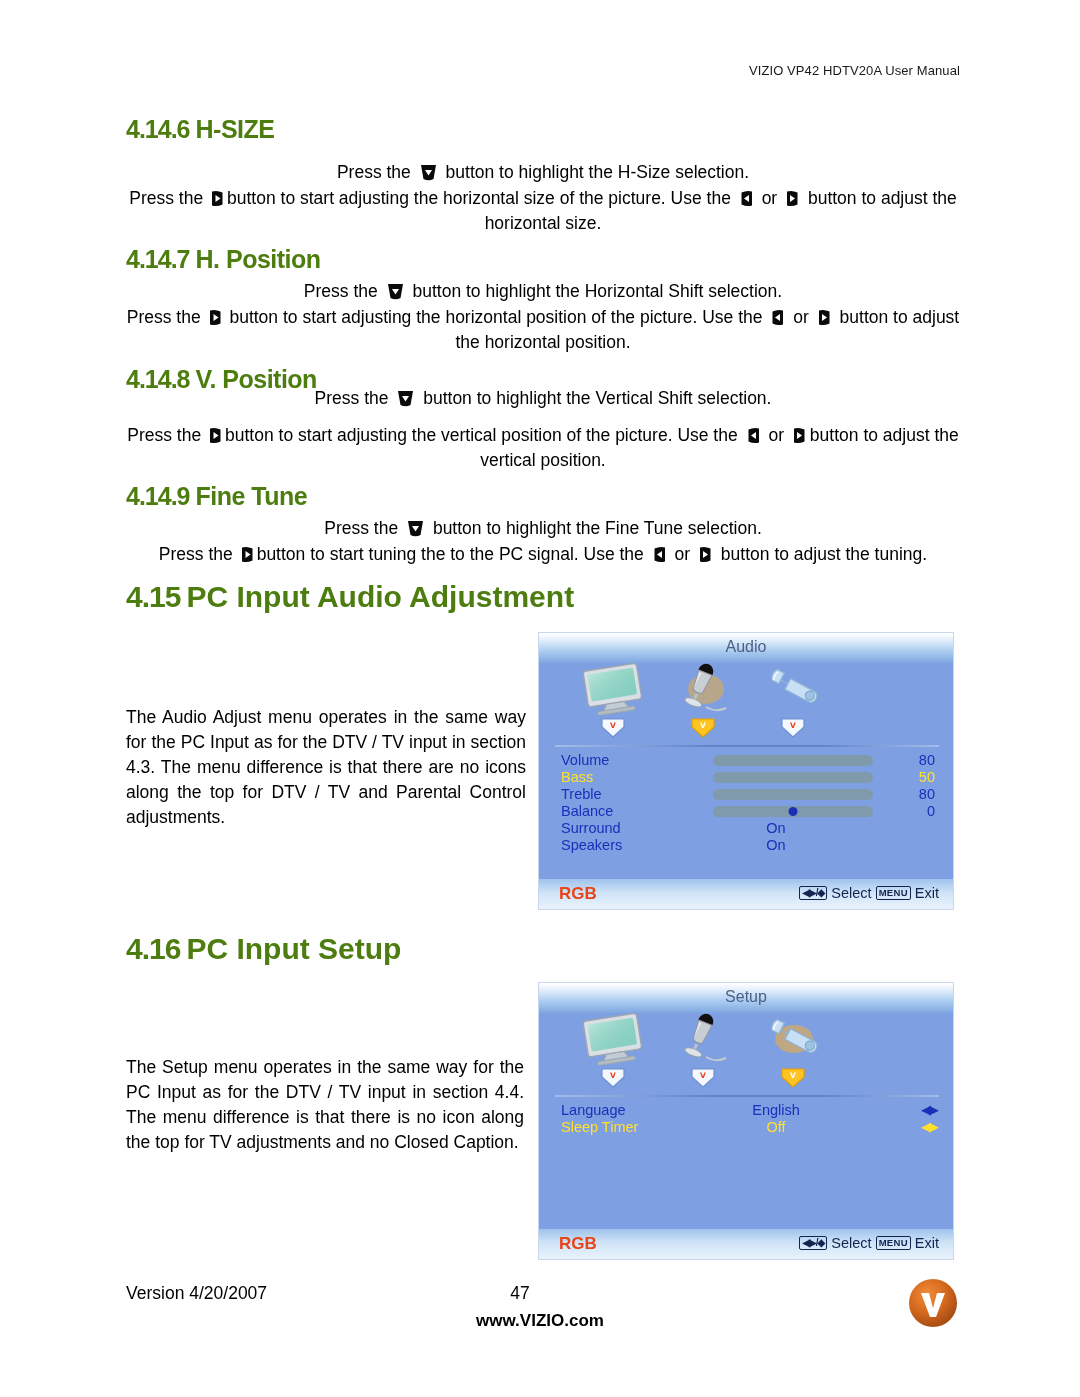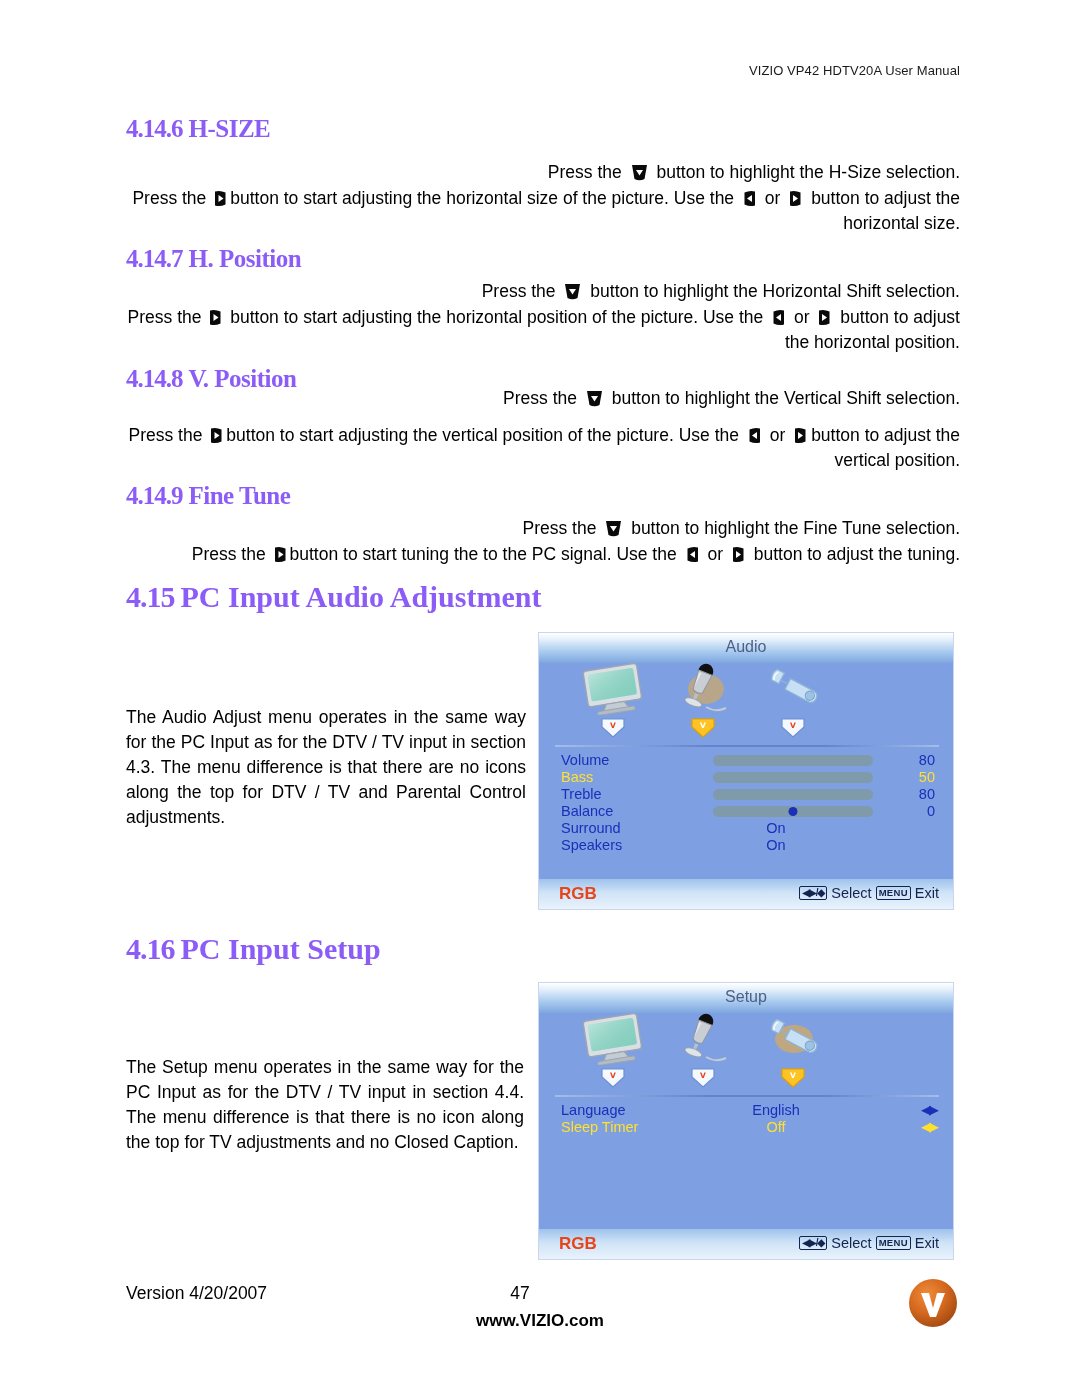--- a/index.html
+++ b/index.html
@@ -32,22 +32,22 @@
     width: 960px;
     text-align: right;
     font-size: 13px;
     letter-spacing: 0.1px;
     color: #1a1a1a;
   }
 
   
   .h-sub, .h-main {
     position: absolute;
-    color: #8b5cf6;
-    font-family: Liberation Serif, serif;
+    color: #4d7c0f;
+    font-family: Liberation Sans, sans-serif;
     font-weight: bold;
     white-space: nowrap;
     letter-spacing: -0.5px;
   }
   .h-sub {
     font-size: 25px;
     left: 126px;
   }
   .h-main {
     font-size: 30px;
@@ -67,21 +67,21 @@
     color: #000000;
   }
   .para.left-col {
     left: 126px;
     width: 400px;
     text-align: justify;
   }
   .para.full {
     left: 126px;
     width: 834px;
-    text-align: right;
+    text-align: center;
   }
 
   
   .key {
     display: inline-block;
     position: relative;
     width: 21px;
     height: 19px;
     vertical-align: -4px;
     margin: 0 2px;

